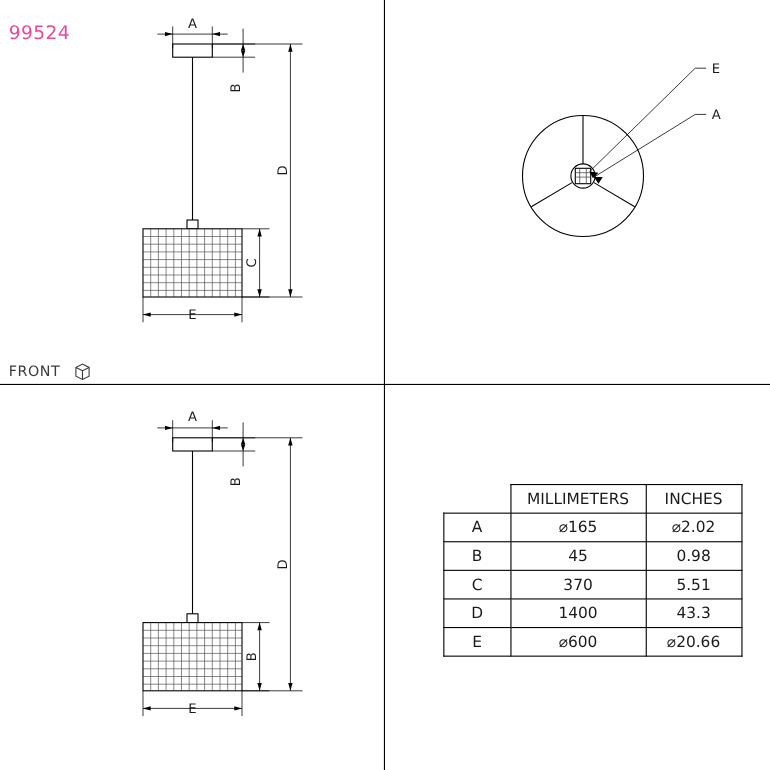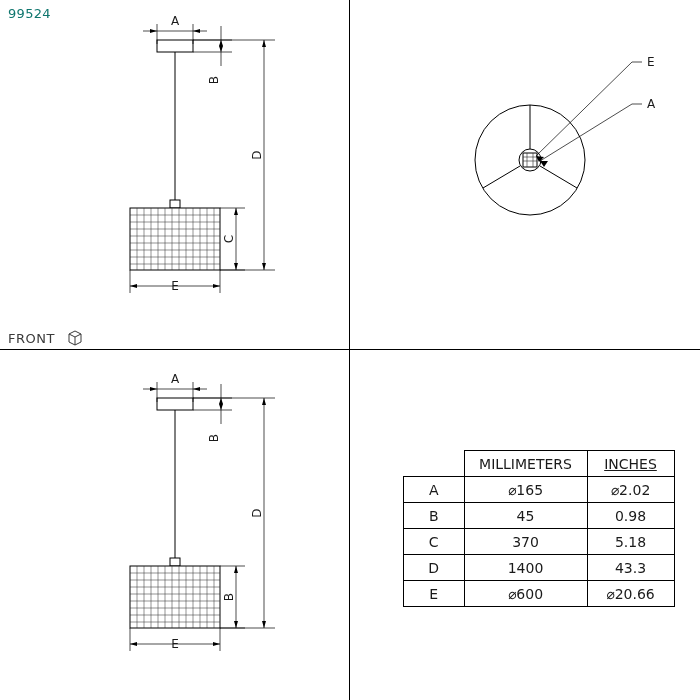--- a/index.html
+++ b/index.html
@@ -15,23 +15,23 @@
     overflow: hidden;
   }
   #sheet {
     position: relative;
     width: 700px;
     height: 700px;
   }
   .part-number {
     position: absolute;
     left: 8px;
-    top: 6px;
-    font-size: 13px;
-    color: #0f766e;
+    top: 20px;
+    font-size: 17px;
+    color: #ec4899;
     letter-spacing: 0.3px;
   }
   
   .divider-v {
     position: absolute;
     left: 349px;
     top: 0;
     width: 1px;
     height: 700px;
     background: #000;
@@ -45,21 +45,21 @@
     background: #000;
   }
   .quadrant {
     position: absolute;
     width: 349px;
     height: 349px;
   }
   #q-front { left: 0; top: 0; }
   #q-top   { left: 350px; top: 0; }
   #q-side  { left: 0; top: 350px; }
-  #q-table { left: 350px; top: 350px; }
+  #q-table { left: 350px; top: 340px; }
 
   .view-label {
     position: absolute;
     font-size: 13px;
     color: #3a3a3a;
     letter-spacing: 0.5px;
     white-space: nowrap;
   }
   .view-label .cube-icon {
     display: inline-block;
@@ -84,21 +84,21 @@
   }
   #dim-table td, #dim-table th {
     border: 1px solid #000;
     text-align: center;
     font-weight: normal;
     padding: 3px 6px;
     height: 19px;
   }
   #dim-table .col-key   { width: 48px; }
   #dim-table .col-mm    { width: 110px; }
-  #dim-table .col-in    { width: 74px; text-decoration: underline; }
+  #dim-table .col-in    { width: 74px; }
   #dim-table .corner    { border: none; }
 </style>
 </head>
 <body>
 
 <div id="sheet">
 
   <div class="part-number">99524</div>
 
   <div class="divider-v"></div>
@@ -326,21 +326,21 @@
           <td>⌀2.02</td>
         </tr>
         <tr>
           <td>B</td>
           <td>45</td>
           <td>0.98</td>
         </tr>
         <tr>
           <td>C</td>
           <td>370</td>
-          <td>5.18</td>
+          <td>5.51</td>
         </tr>
         <tr>
           <td>D</td>
           <td>1400</td>
           <td>43.3</td>
         </tr>
         <tr>
           <td>E</td>
           <td>⌀600</td>
           <td>⌀20.66</td>

